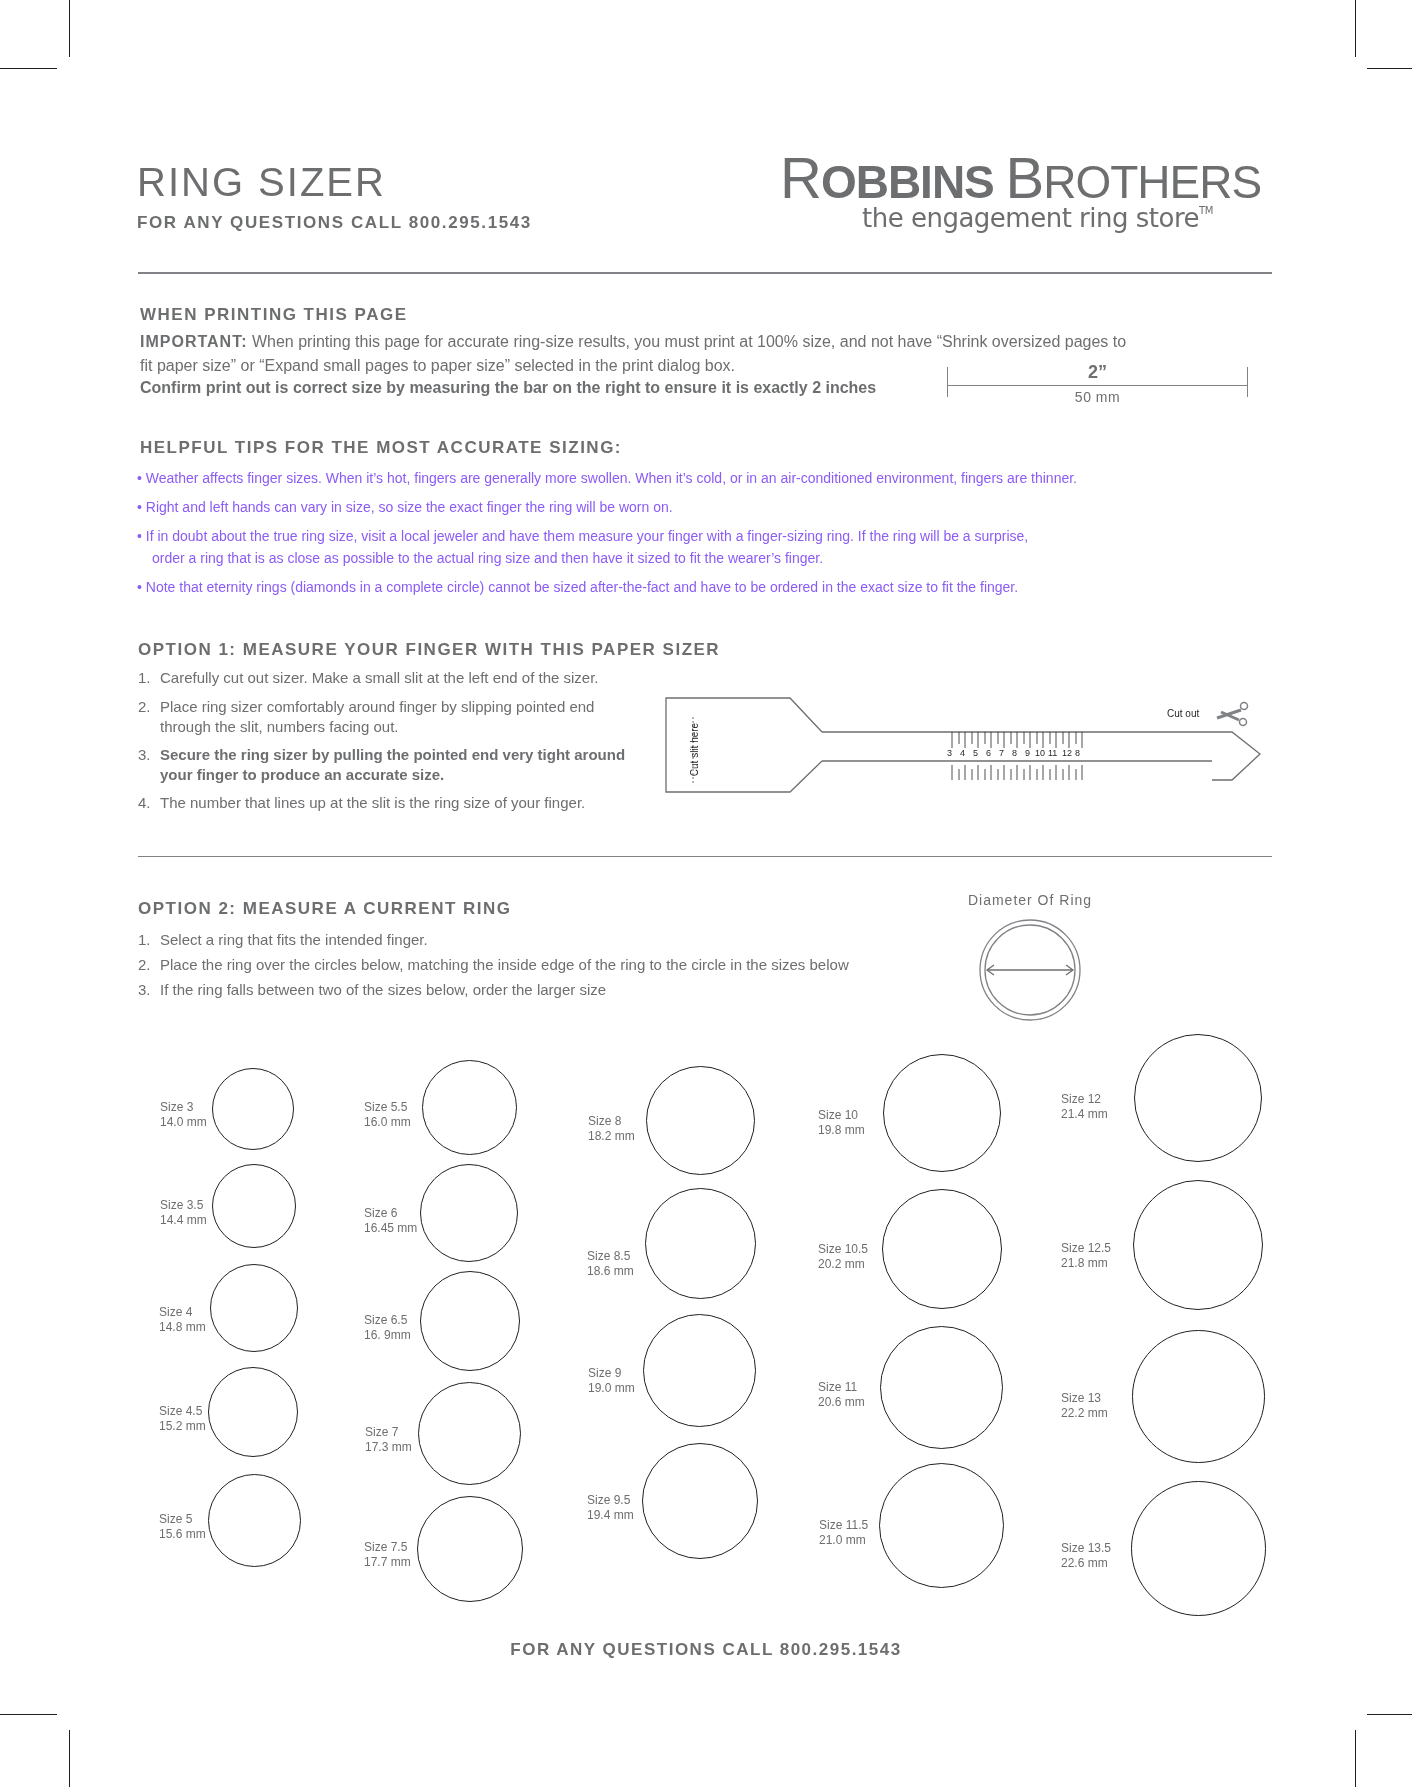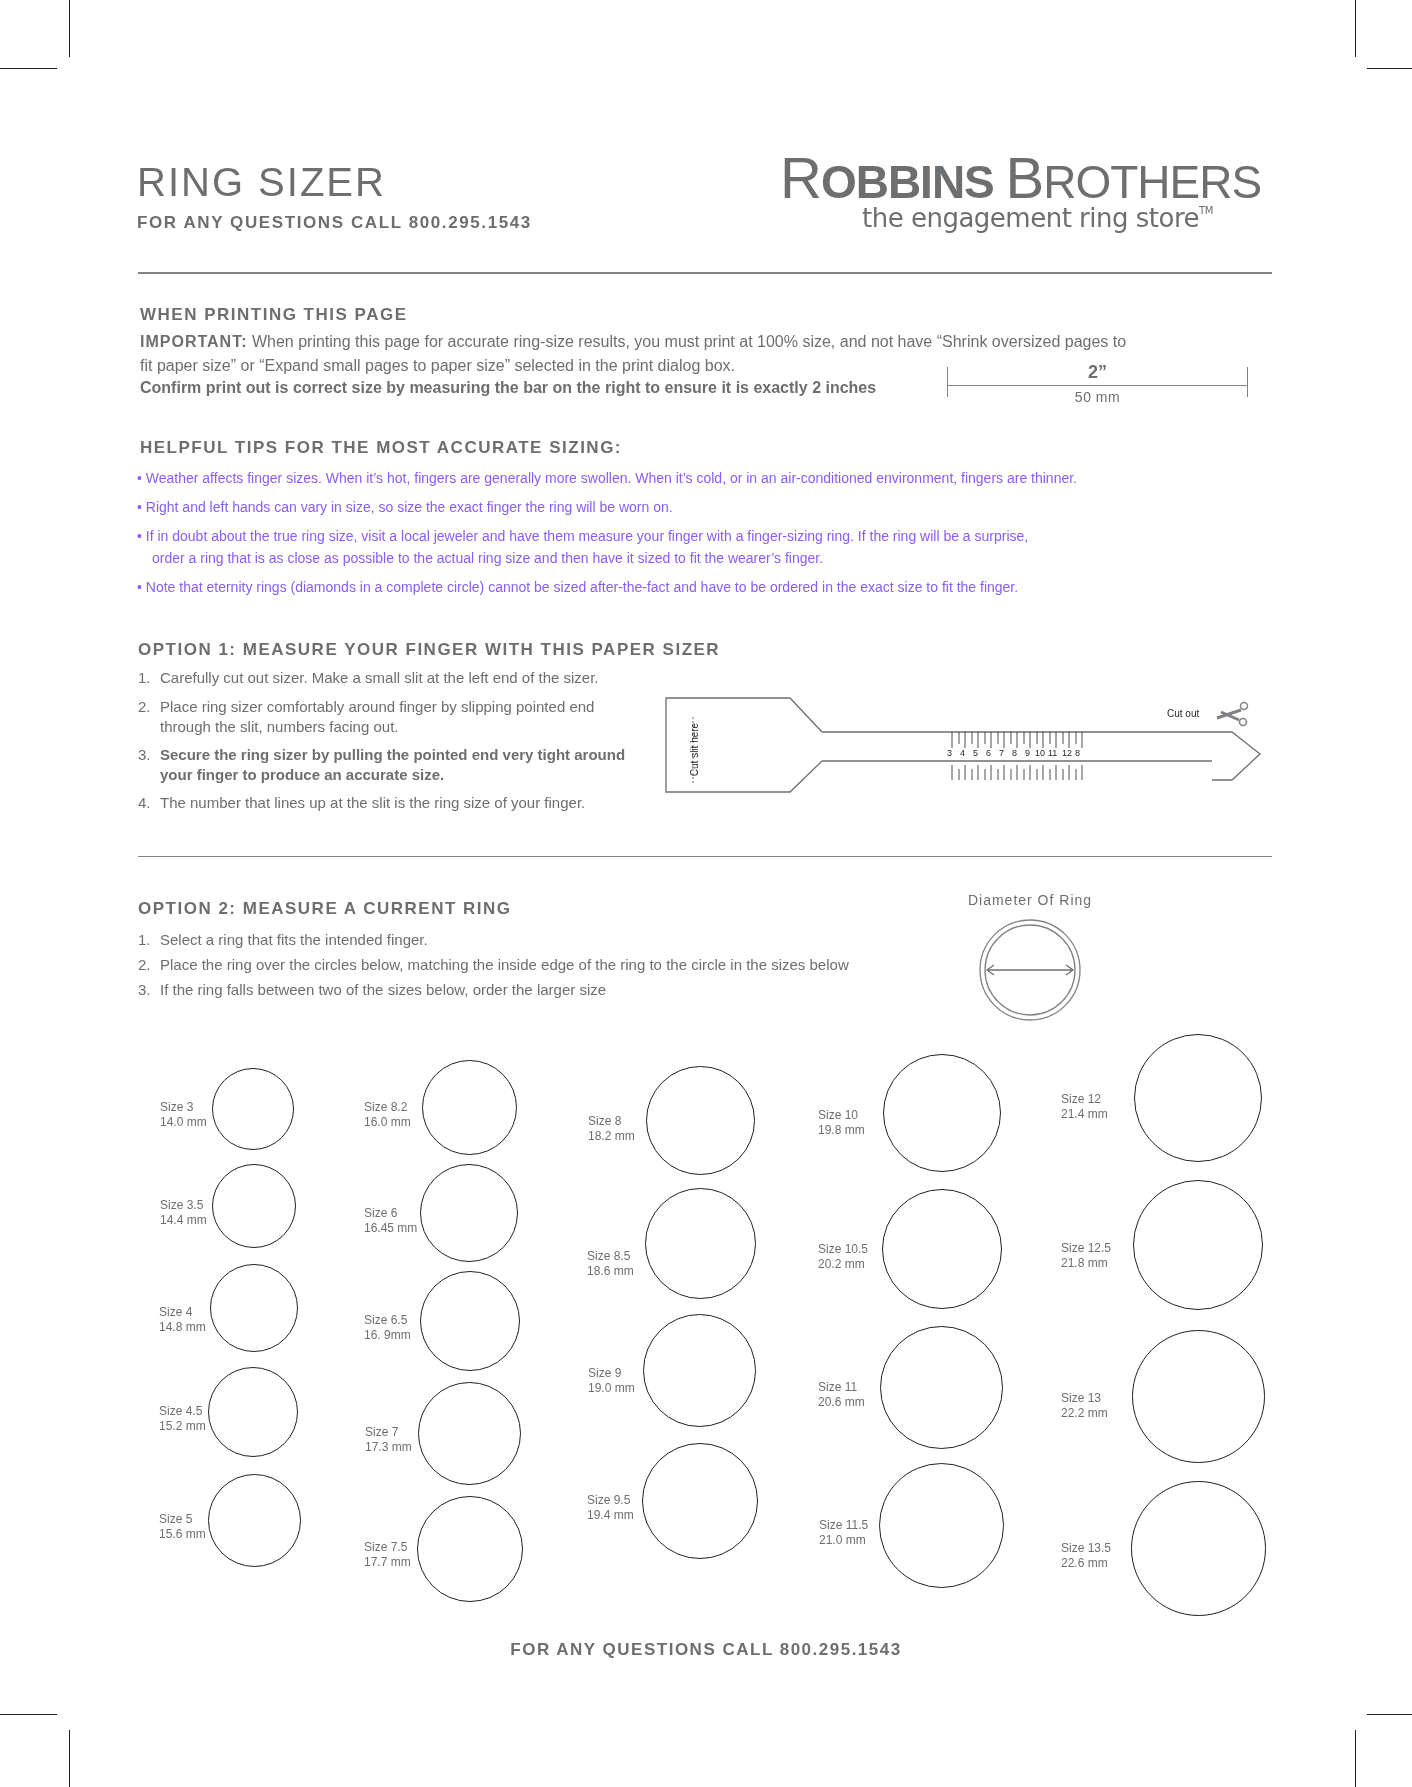--- a/index.html
+++ b/index.html
@@ -212,21 +212,21 @@
     </div>
   <div class="ring" style="left:208px;top:1367px;width:90px;height:90px;"></div>
 
   <div class="abs ring-label" style="left:159px;top:1512px;">
       <div>Size 5</div>
       <div>15.6 mm</div>
     </div>
   <div class="ring" style="left:208px;top:1474px;width:93px;height:93px;"></div>
 
   <div class="abs ring-label" style="left:364px;top:1100px;">
-      <div>Size 8.2</div>
+      <div>Size 5.5</div>
       <div>16.0 mm</div>
     </div>
   <div class="ring" style="left:422px;top:1060px;width:95px;height:95px;"></div>
 
   <div class="abs ring-label" style="left:364px;top:1206px;">
       <div>Size 6</div>
       <div>16.45 mm</div>
     </div>
   <div class="ring" style="left:420px;top:1164px;width:98px;height:98px;"></div>
 

